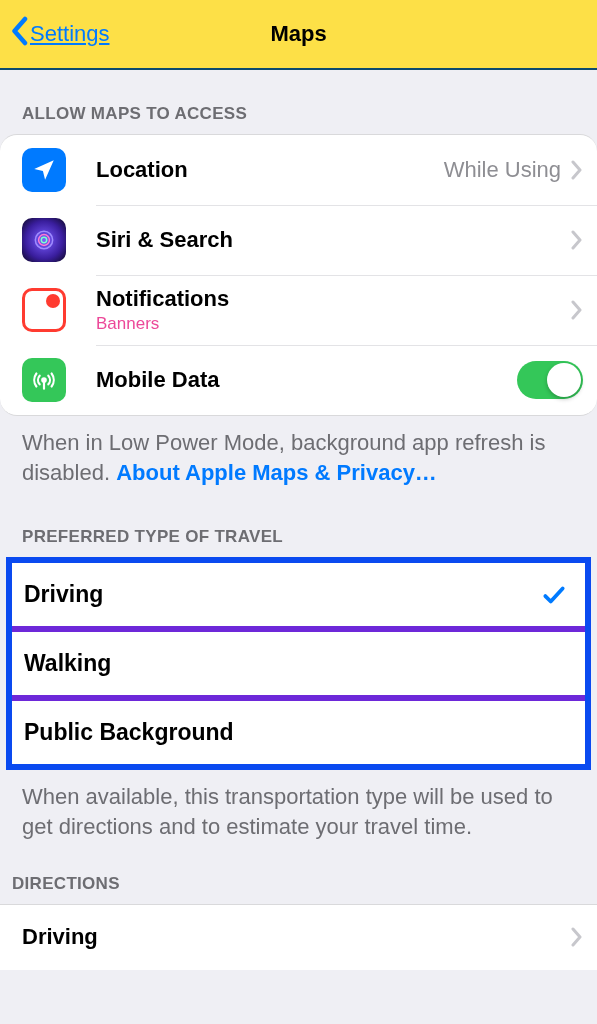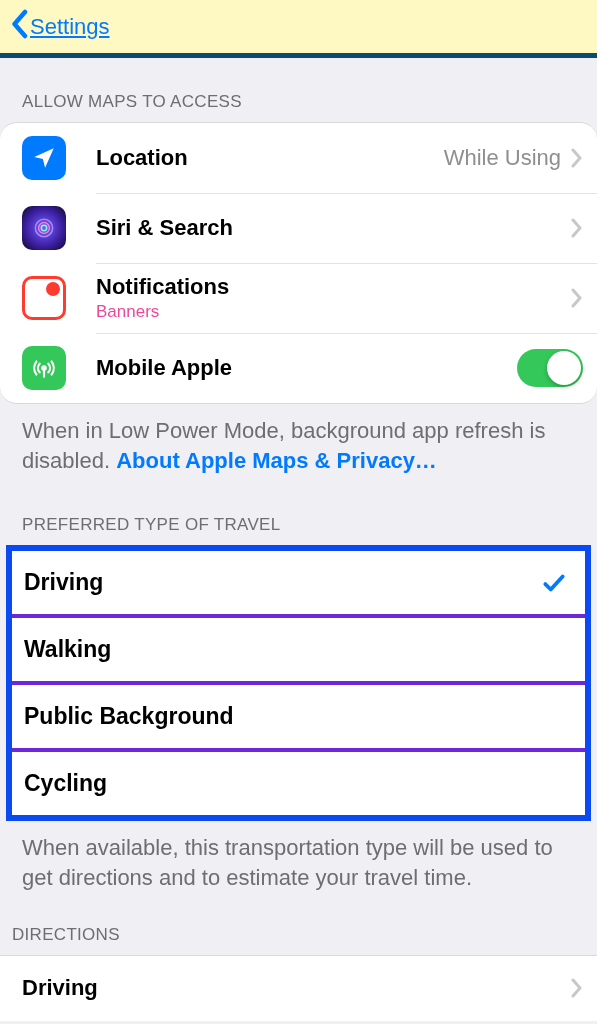--- a/index.html
+++ b/index.html
@@ -7,23 +7,23 @@
     width: 597px;
     font-family: -apple-system, "Helvetica Neue", Helvetica, Arial, sans-serif;
     background: #efeff4;
     color: #000;
     -webkit-font-smoothing: antialiased;
   }
   
   .navbar {
     display: flex;
     align-items: center;
-    height: 58px;
-    background: #fef9c3;
-    border-bottom: 5px solid #0c4a6e;
+    height: 70px;
+    background: #fde047;
+    border-bottom: 2px solid #0c4a6e;
     position: relative;
   }
   .navbar-back {
     display: flex;
     align-items: center;
     padding: 0 6px 0 10px;
     color: #007aff;
     font-size: 22px;
     cursor: pointer;
   }
@@ -40,21 +40,21 @@
     font-size: 22px;
     font-weight: 700;
     pointer-events: none;
   }
   
   .section-header {
     padding: 34px 22px 10px 22px;
     color: #6d6d72;
     font-size: 17px;
     letter-spacing: 0.3px;
-    font-weight: 400;
+    font-weight: 700;
   }
   .section-footer {
     padding: 12px 22px 14px 22px;
     color: #6d6d72;
     font-size: 22px;
     line-height: 1.35;
   }
   .section-footer a {
     color: #007aff;
     font-weight: 600;
@@ -168,21 +168,21 @@
     border: 6px solid #0a4af0;
     margin: 0 6px;
   }
   .travel-row {
     display: flex;
     align-items: center;
     justify-content: space-between;
     padding: 18px 18px 18px 12px;
     font-size: 23px;
     font-weight: 600;
-    border-top: 4px solid #6d28d9;
+    border-top: 6px solid #6d28d9;
     cursor: pointer;
   }
   .travel-row:first-child { border-top: none; }
   .checkmark { color: #007aff; }
   .checkmark svg { width: 26px; height: 26px; display: block; }
   
   .dir-row {
     display: flex;
     align-items: center;
     justify-content: space-between;
@@ -199,20 +199,21 @@
 
 <div class="navbar">
   <div class="navbar-back">
     <span>
       <svg viewBox="0 0 12 20" fill="none" stroke="currentColor" stroke-width="3" stroke-linecap="round" stroke-linejoin="round">
           <polyline points="10,2 3,10 10,18"></polyline>
         </svg>
     </span>
     <span class="navbar-back-label">Settings</span>
   </div>
+  <div class="navbar-title">Maps</div>
 </div>
 
 <div class="section-header">ALLOW MAPS TO ACCESS</div>
 
 <div class="list-group">
 
   <div class="row">
     <div class="row-icon ic-location">
       <svg viewBox="0 0 24 24" fill="currentColor">
           <path d="M3 11 21 3l-8 18-2-8-8-2z"></path>
@@ -277,21 +278,21 @@
           <path d="M5 6a10 10 0 0 0 0 12"></path>
           <path d="M8 8a6 6 0 0 0 0 8"></path>
           <path d="M19 6a10 10 0 0 1 0 12"></path>
           <path d="M16 8a6 6 0 0 1 0 8"></path>
           <circle cx="12" cy="12" r="1.6" fill="#fff"></circle>
           <line x1="12" y1="13" x2="12" y2="20"></line>
         </svg>
     </div>
     <div class="row-body">
       <div class="row-labels">
-        <div class="row-title">Mobile Apple</div>
+        <div class="row-title">Mobile Data</div>
       </div>
       <div class="switch on"></div>
     </div>
   </div>
 
 </div>
 
 <div class="section-footer">
   <span>When in Low Power Mode, background app refresh is disabled. </span>
   <a href="#">About Apple Maps &amp; Privacy…</a>
@@ -306,23 +307,20 @@
       <svg viewBox="0 0 24 24" fill="none" stroke="currentColor" stroke-width="3.5" stroke-linecap="round" stroke-linejoin="round">
           <polyline points="4,13 9,18 20,6"></polyline>
         </svg>
     </span>
   </div>
   <div class="travel-row">
     <span>Walking</span>
   </div>
   <div class="travel-row">
     <span>Public Background</span>
-  </div>
-  <div class="travel-row">
-    <span>Cycling</span>
   </div>
 </div>
 
 <div class="section-footer">When available, this transportation type will be used to get directions and to estimate your travel time.</div>
 
 <div class="section-header" style="padding-top:18px;padding-left:12px;">DIRECTIONS</div>
 
 <div class="dir-row">
   <span class="row-title">Driving</span>
   <span class="chevron">

